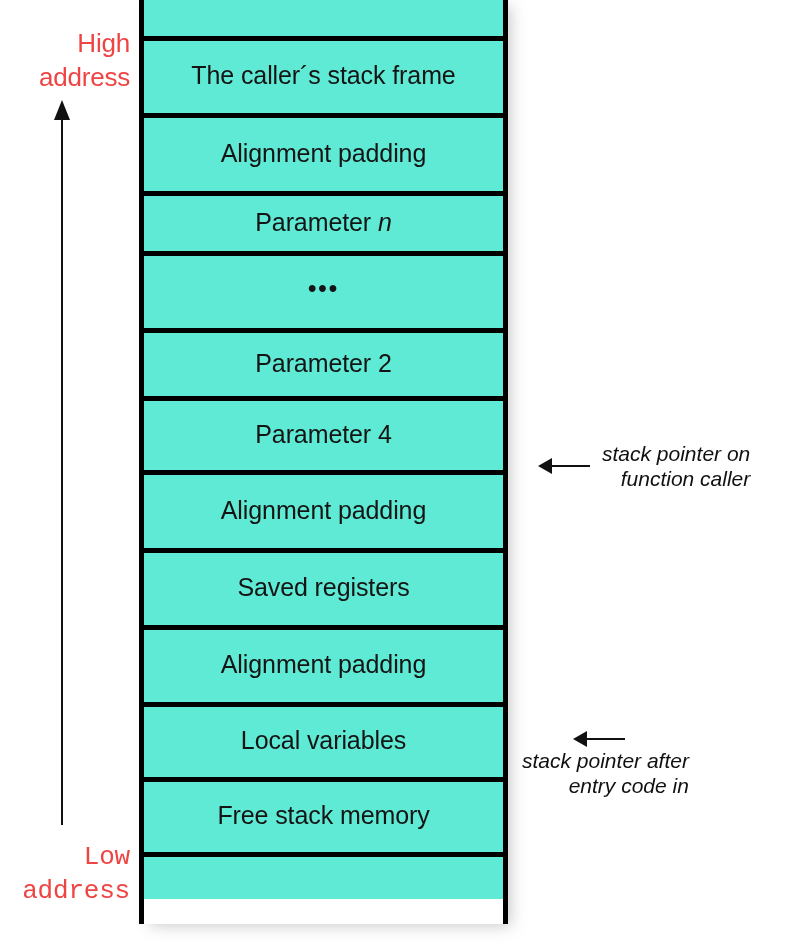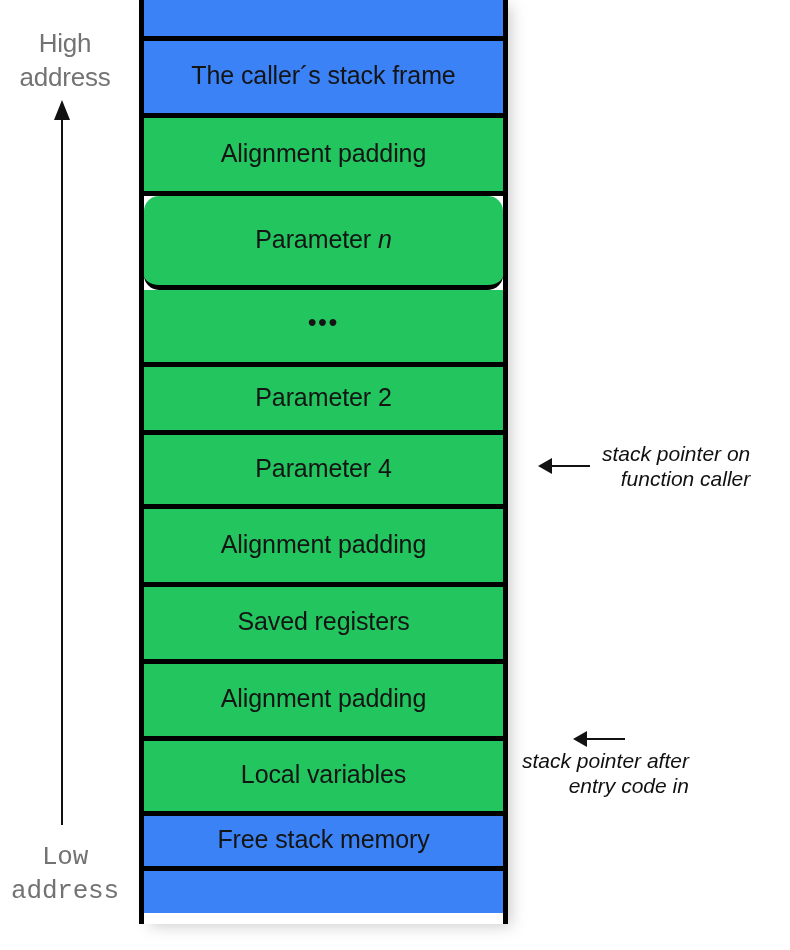--- a/index.html
+++ b/index.html
@@ -20,25 +20,25 @@
   #axis-group {
     position: absolute;
     left: 0;
     top: 0;
     width: 130px;
     height: 950px;
   }
   .axis-label {
     position: absolute;
     width: 130px;
-    text-align: center;
+    text-align: right;
     font-family: "Liberation Sans", sans-serif;
     font-size: 26px;
     line-height: 34px;
-    color: #737373;
+    color: #ef4444;
     letter-spacing: -0.2px;
   }
   #axis-high-label { top: 26px; }
   #axis-low-label  { top: 840px; font-family: Liberation Mono, monospace; }
 
   
   #axis-arrow {
     position: absolute;
     left: 0;
     top: 100px;
@@ -78,24 +78,24 @@
     box-shadow: 7px 6px 14px -4px rgba(120,120,120,0.38);
     background: #ffffff;
   }
 
   .stack-cell {
     position: relative;
     box-sizing: border-box;
     display: flex;
     align-items: center;
     justify-content: center;
-    background: #3b82f6;
+    background: #5eead4;
     border-bottom: 5px solid #000000;
   }
-  .stack-cell.filled { background: #22c55e; }
+  .stack-cell.filled { background: #5eead4; }
   .stack-cell.no-border { border-bottom: none; }
 
   .cell-text {
     font-family: "Liberation Sans", sans-serif;
     font-size: 25px;
     line-height: 30px;
     color: #141414;
     letter-spacing: -0.1px;
     position: relative;
     top: -2px;
@@ -180,21 +180,21 @@
   <div class="stack-cell" style="height:45px;"></div>
 
   <div class="stack-cell" style="height:77px;">
     <span class="cell-text">The caller´s stack frame</span>
   </div>
 
   <div class="stack-cell filled" style="height:78px;">
     <span class="cell-text">Alignment padding</span>
   </div>
 
-  <div class="stack-cell filled" style="height:94px;border-radius:15px;">
+  <div class="stack-cell filled" style="height:60px;">
     <span class="cell-text"><span>Parameter </span><span class="ital">n</span></span>
   </div>
 
   <div class="stack-cell filled" style="height:77px;">
     <span class="cell-text ellipsis">•••</span>
   </div>
 
   <div class="stack-cell filled" style="height:68px;">
     <span class="cell-text">Parameter 2</span>
   </div>
@@ -212,21 +212,21 @@
   </div>
 
   <div class="stack-cell filled" style="height:77px;">
     <span class="cell-text">Alignment padding</span>
   </div>
 
   <div class="stack-cell filled" style="height:75px;">
     <span class="cell-text">Local variables</span>
   </div>
 
-  <div class="stack-cell" style="height:55px;">
+  <div class="stack-cell" style="height:75px;">
     <span class="cell-text">Free stack memory</span>
   </div>
 
   <div class="stack-cell no-border" style="height:42px;"></div>
 
 </div>
 
 <div class="annotation" id="annotation-entry">
   <div class="annotation-arrow">
     <div class="head"></div>

